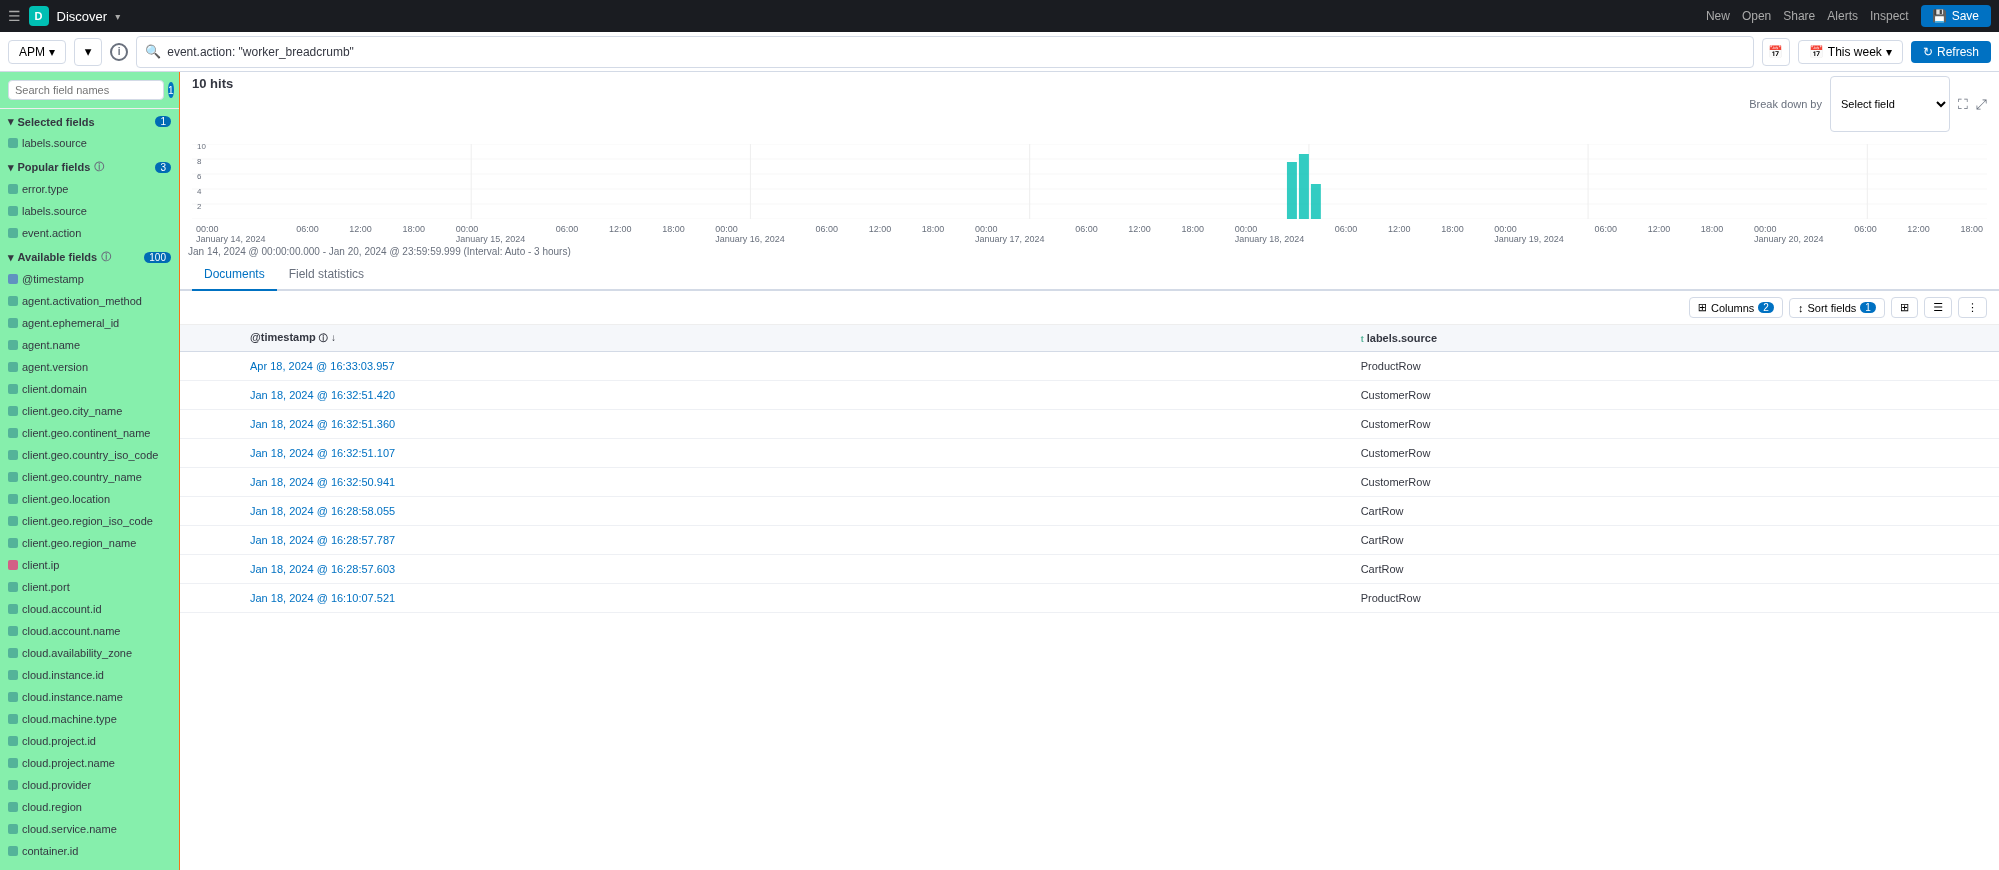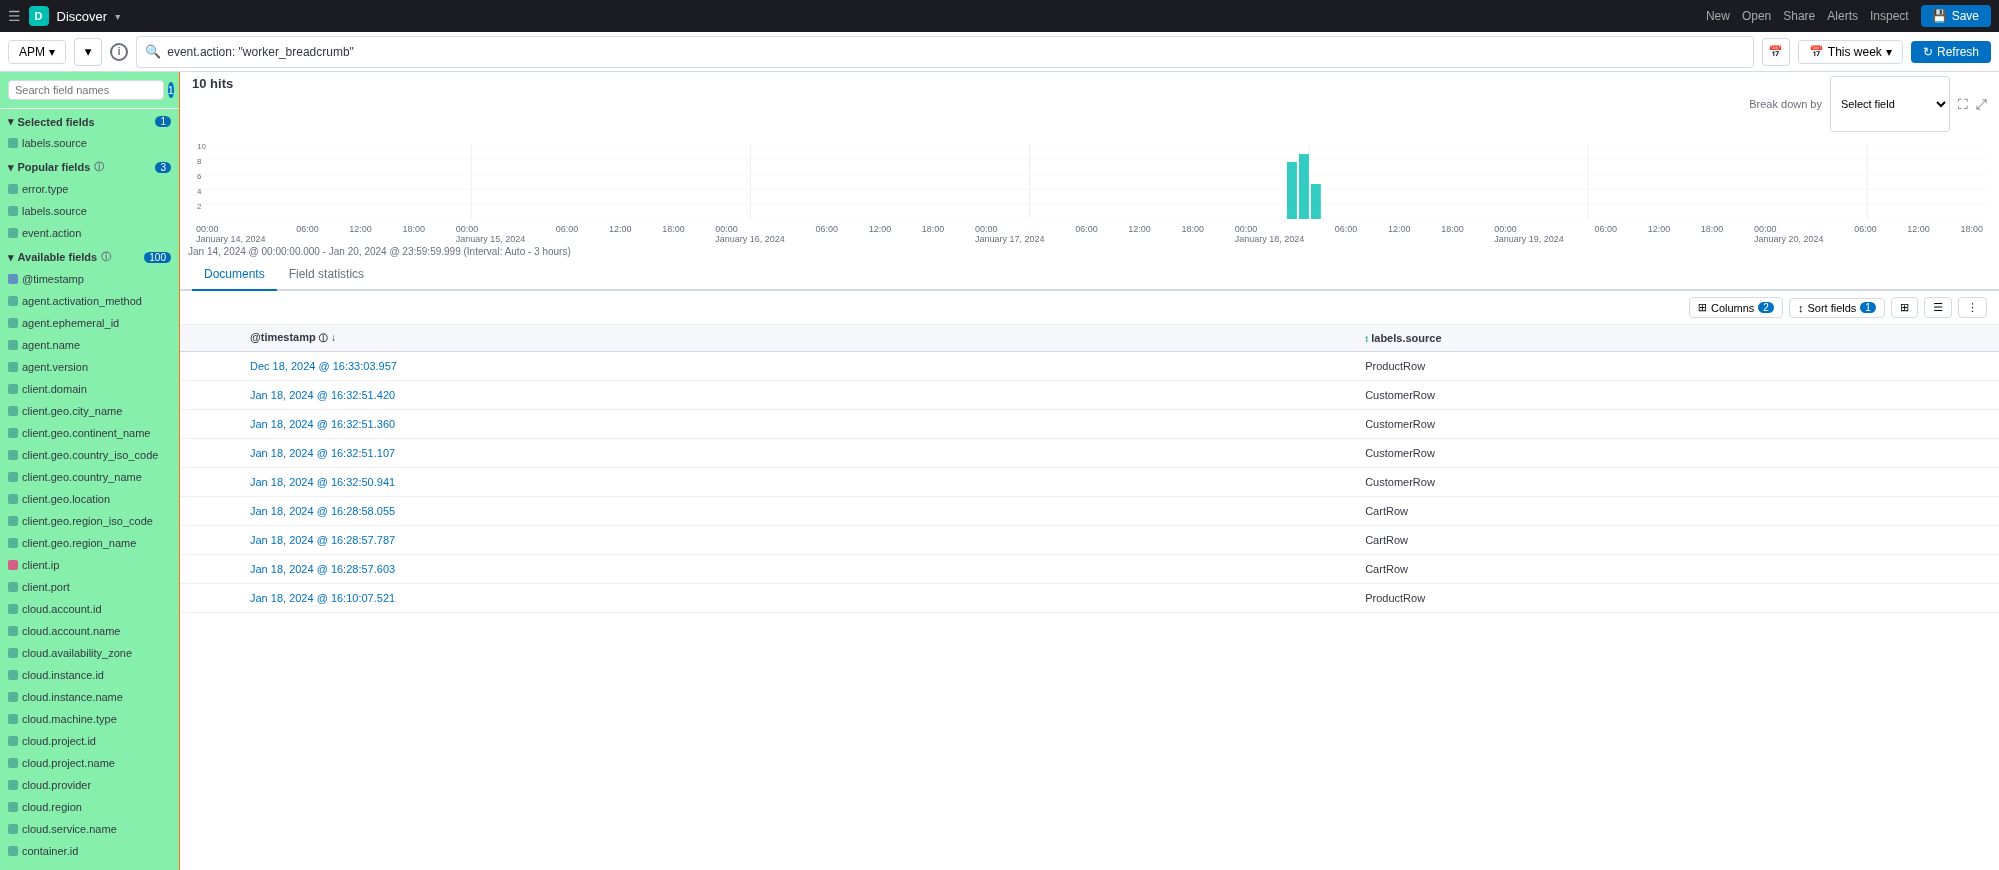--- a/index.html
+++ b/index.html
@@ -448,21 +448,21 @@
           </tr>
         </thead>
         <tbody id="table-body">
         <tr>
               <td>
                 <div class="row-actions">
       <button class="row-action-btn">✏</button>
       <input type="checkbox" class="row-checkbox" style="">
     </div>
               </td>
-              <td class="timestamp-col">Dec 18, 2024 @ 16:33:03.957</td>
+              <td class="timestamp-col">Apr 18, 2024 @ 16:33:03.957</td>
               <td class="source-col">ProductRow</td>
             </tr>
             <tr>
               <td>
                 <div class="row-actions">
       <button class="row-action-btn">✏</button>
       <input type="checkbox" class="row-checkbox" style="">
     </div>
               </td>
               <td class="timestamp-col">Jan 18, 2024 @ 16:32:51.420</td>

